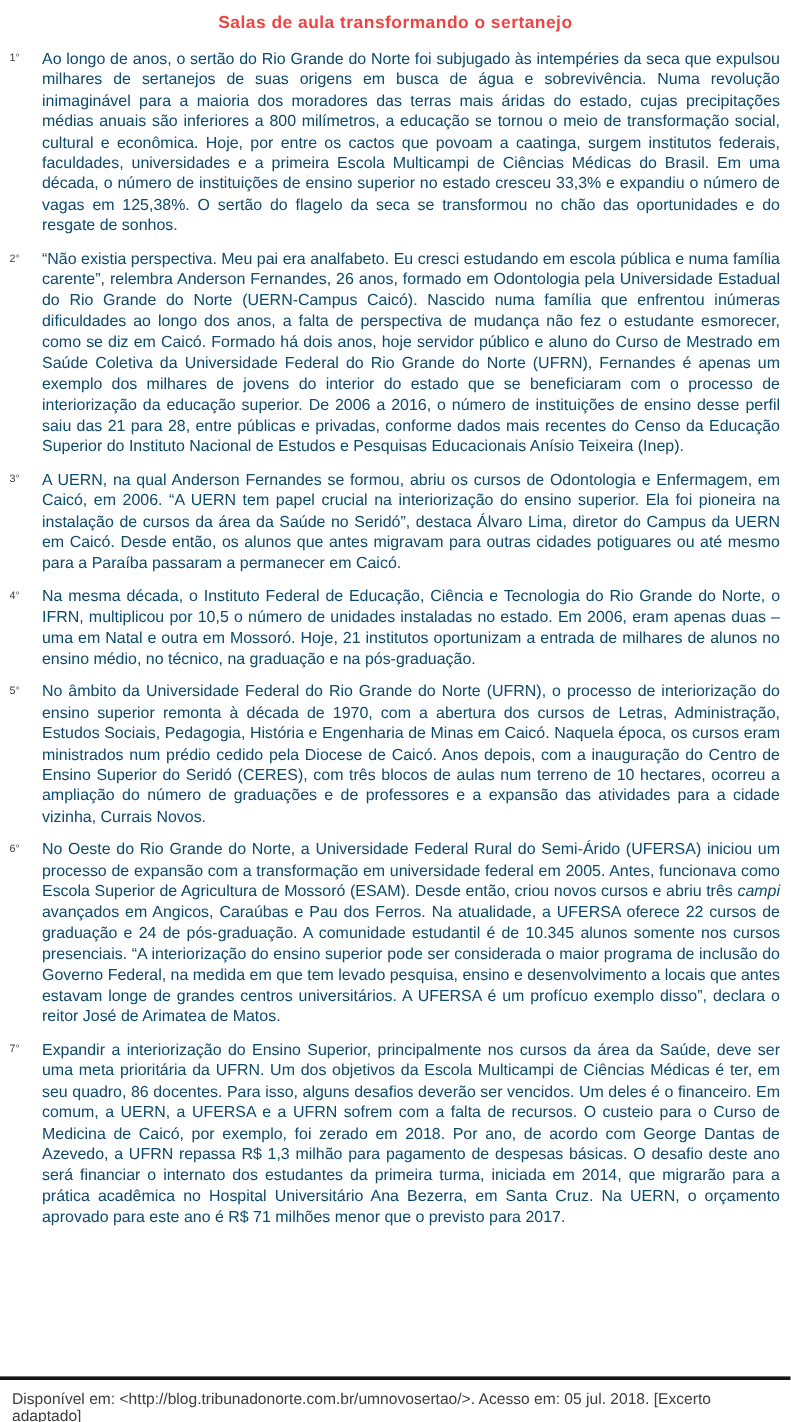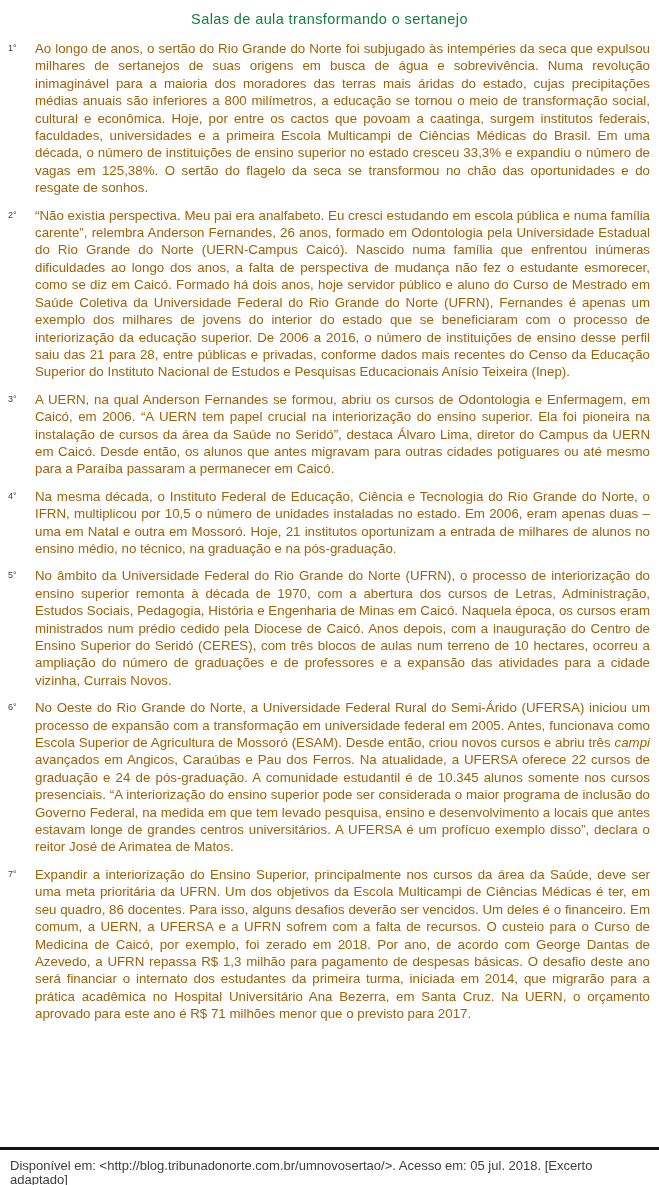--- a/index.html
+++ b/index.html
@@ -15,23 +15,23 @@
     font-family: "Liberation Sans", sans-serif;
     color: #3d3d3d;
     overflow: hidden;
     box-sizing: border-box;
   }
   .title {
     margin: 0;
     padding: 11px 10px 0 10px;
     text-align: center;
     font-size: 14.5px;
-    font-weight: normal;
+    font-weight: bold;
     letter-spacing: 0.4px;
-    color: #15803d;
+    color: #ef4444;
   }
   .paragraphs {
     margin-top: 13px;
   }
   .para {
     display: flex;
     align-items: flex-start;
     margin-top: 10px;
     padding: 0 9px 0 8px;
   }
@@ -44,21 +44,21 @@
     line-height: 12px;
     padding-top: 2px;
     color: #3d3d3d;
   }
   .para-text {
     flex: 1;
     margin: 0;
     text-align: justify;
     font-size: 13.3px;
     line-height: 17.4px;
-    color: #a16207;
+    color: #0c4a6e;
   }
   .italic {
     font-style: italic;
     margin-top: 32px;
   }
   .footer {
     position: absolute;
     left: 0;
     right: 0;
     top: 1147px;

